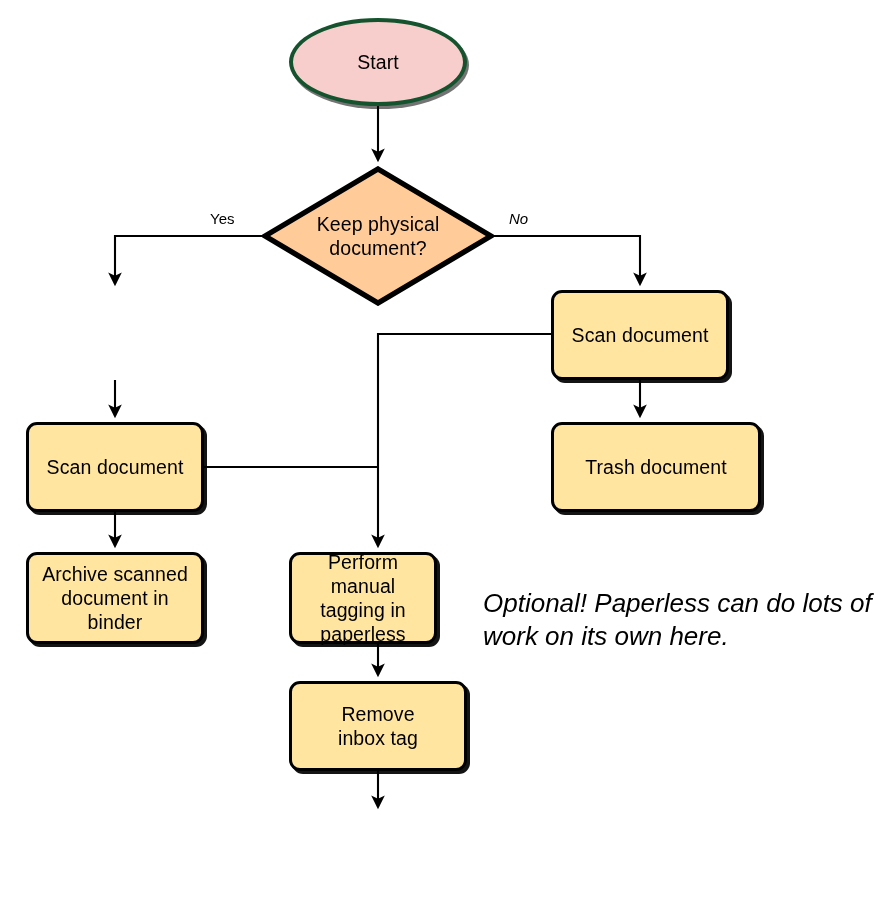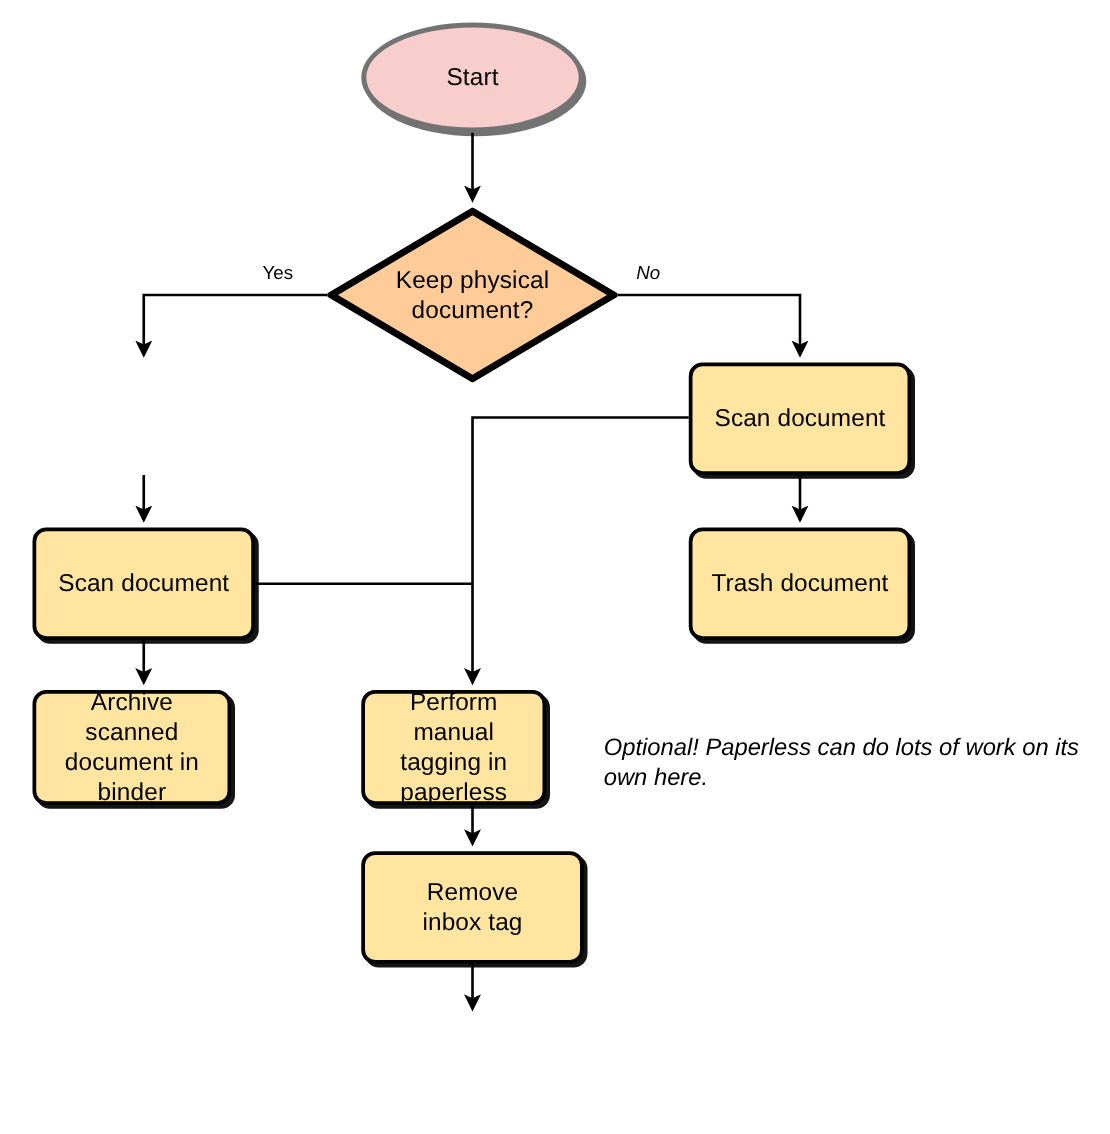--- a/index.html
+++ b/index.html
@@ -39,21 +39,21 @@
     letter-spacing: 0.1px;
     z-index: 2;
   }
   .node-process {
     border: 3px solid #000000;
     border-radius: 11px;
     background: #ffe5a0;
     box-shadow: 3px 3px 0 rgba(0,0,0,0.92);
   }
   .node-terminator {
-    border: 4px solid #737373;
+    border: 4px solid #14532d;
     border-radius: 50%;
     background: #f8cecc;
     box-shadow: 2px 3px 0 rgba(0,0,0,0.55);
   }
   .node-decision {
     background: transparent;
     border: none;
     box-shadow: none;
   }
   .decision-shape {
@@ -75,21 +75,21 @@
   .edge-label {
     position: absolute;
     font-size: 15px;
     color: #000000;
     background: transparent;
     z-index: 3;
     white-space: nowrap;
   }
   .annotation {
     position: absolute;
-    font-size: 19px;
+    font-size: 26px;
     font-style: italic;
     color: #000000;
     line-height: 1.28;
     z-index: 3;
     width: 400px;
   }
 </style>
 </head>
 <body>
 
@@ -136,31 +136,31 @@
     </svg>
     <span class="decision-label">Keep physical
 document?</span>
   </div>
 
 
   <div class="node node-process" style="left:26px; top:422px; width:178px; height:90px;">
     <span class="node-label">Scan document</span>
   </div>
 
-  <div class="node node-process" style="left:26px; top:552px; width:159px; height:92px;">
+  <div class="node node-process" style="left:26px; top:552px; width:178px; height:92px;">
     <span class="node-label">Archive scanned
 document in
 binder</span>
   </div>
 
   <div class="node node-process" style="left:551px; top:290px; width:178px; height:90px;">
     <span class="node-label">Scan document</span>
   </div>
 
-  <div class="node node-process" style="left:551px; top:422px; width:178px; height:90px;">
+  <div class="node node-process" style="left:551px; top:422px; width:210px; height:90px;">
     <span class="node-label">Trash document</span>
   </div>
 
   <div class="node node-process" style="left:289px; top:552px; width:148px; height:92px;">
     <span class="node-label">Perform manual
 tagging in
 paperless</span>
   </div>
 
   <div class="node node-process" style="left:289px; top:681px; width:178px; height:90px;">

